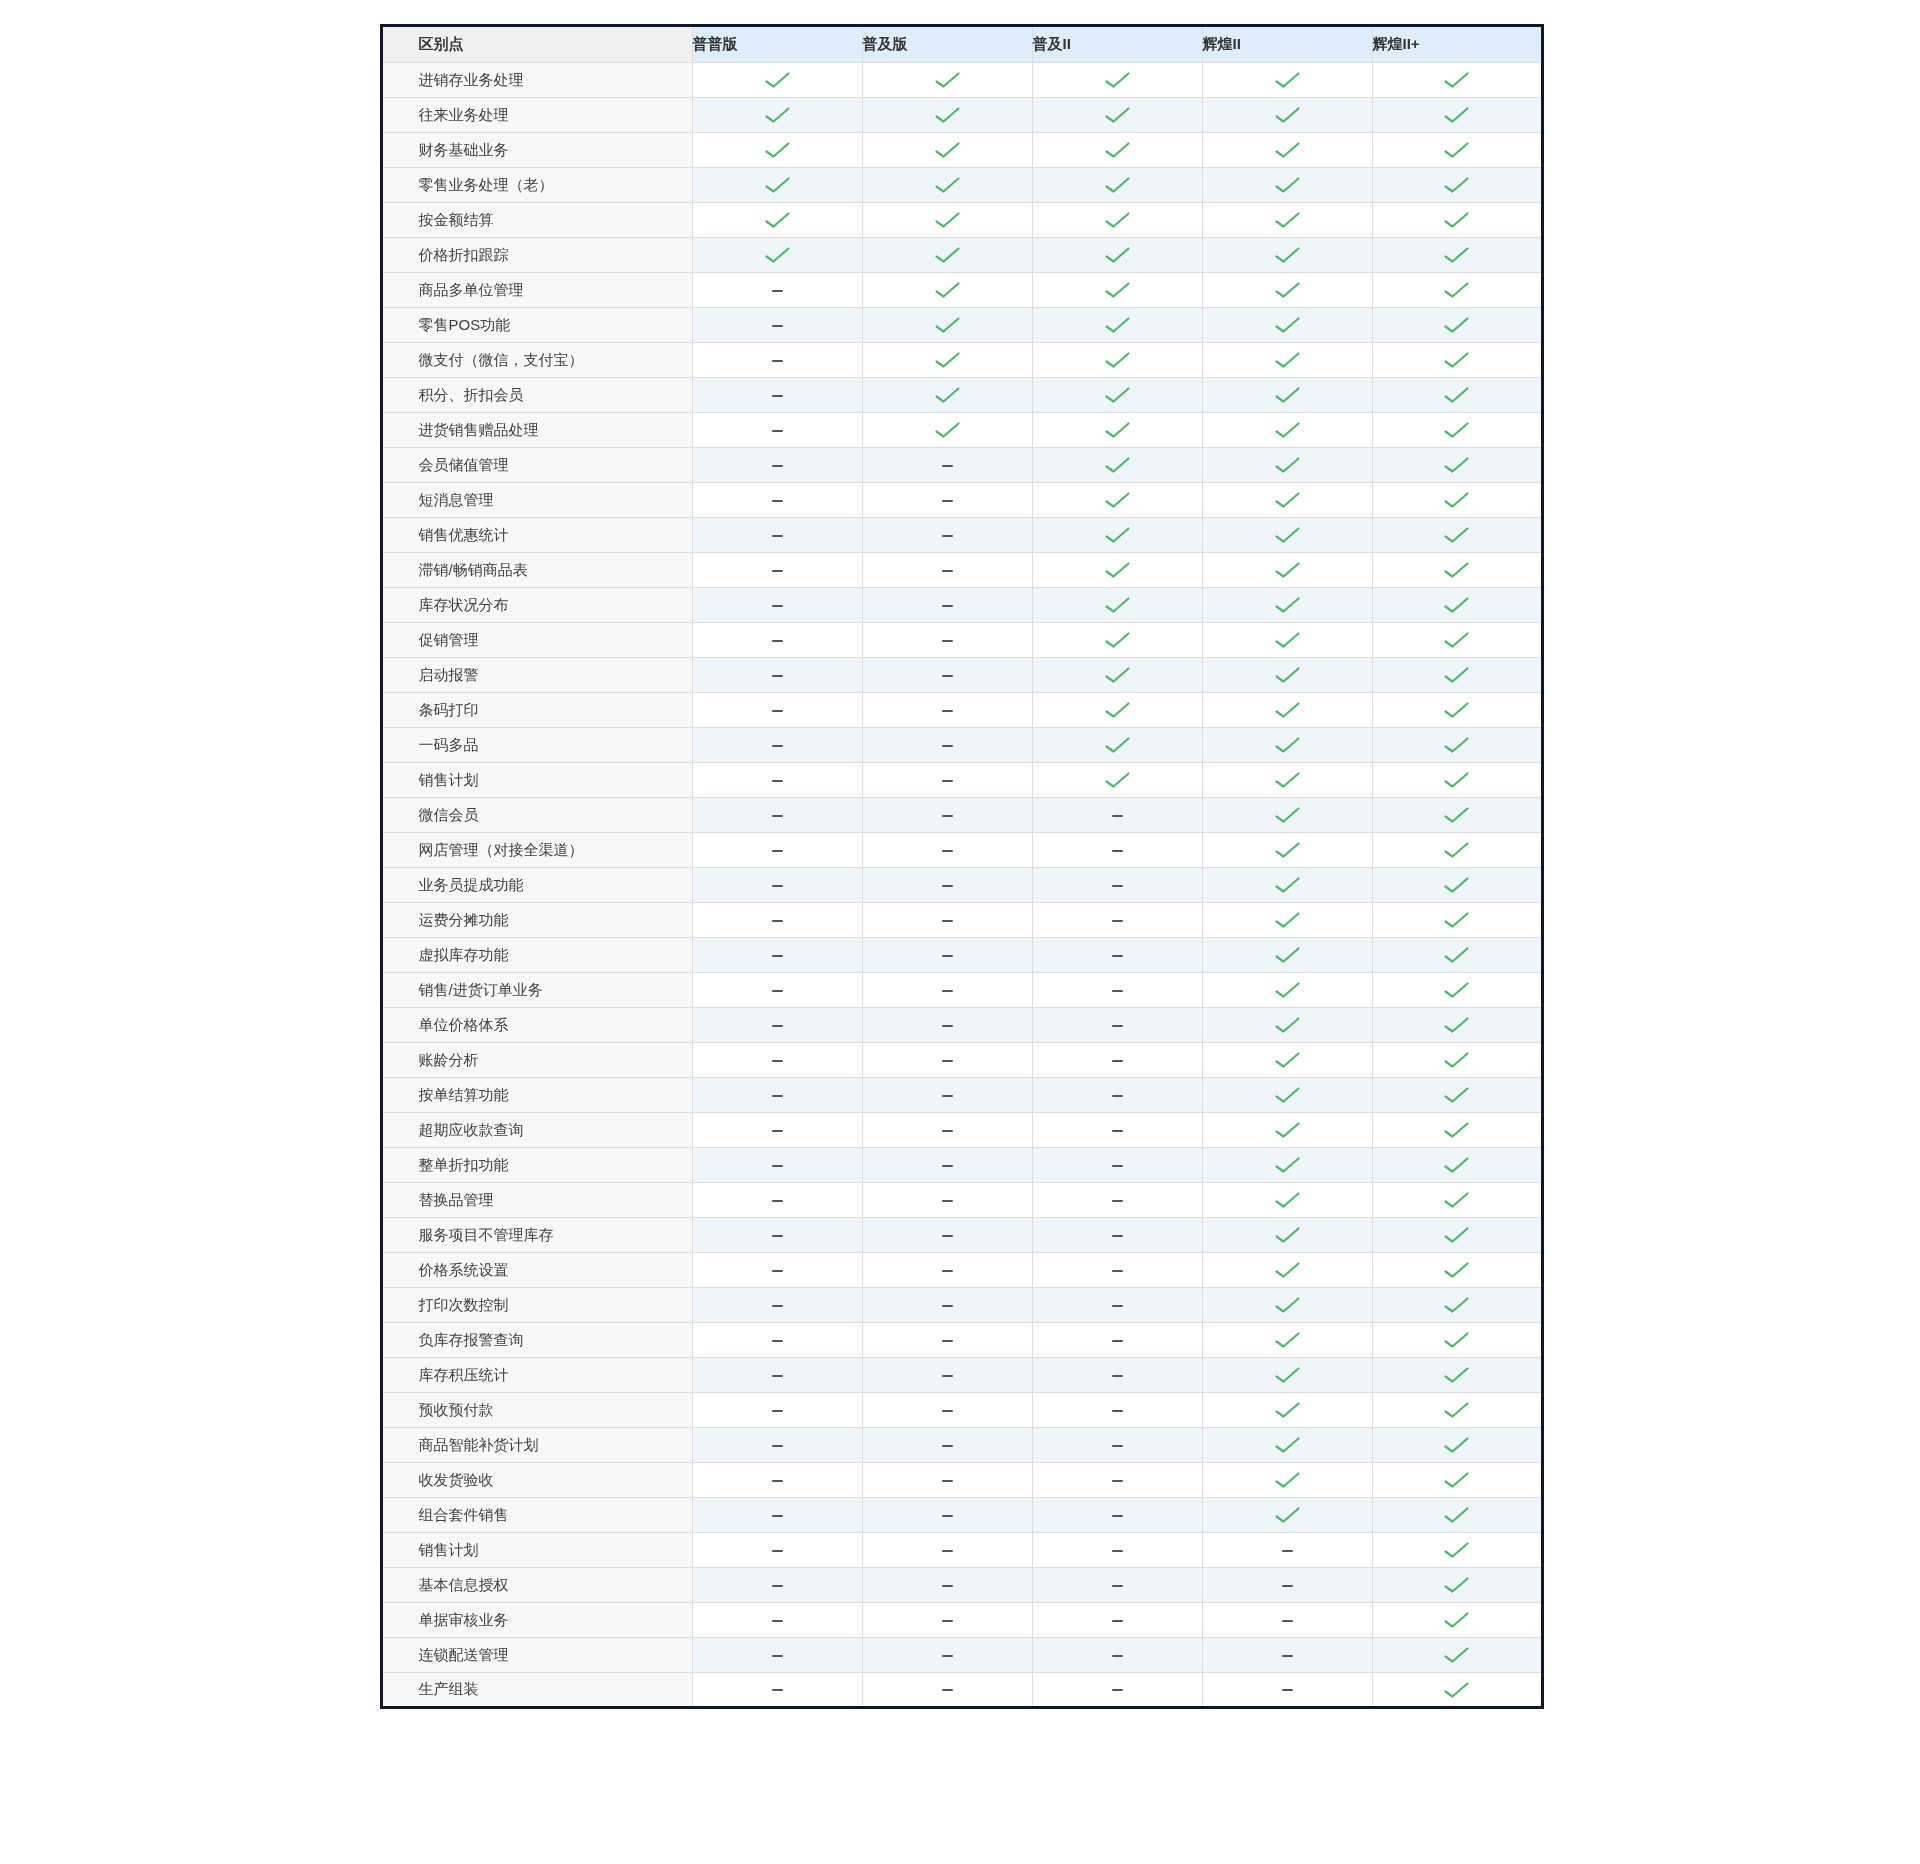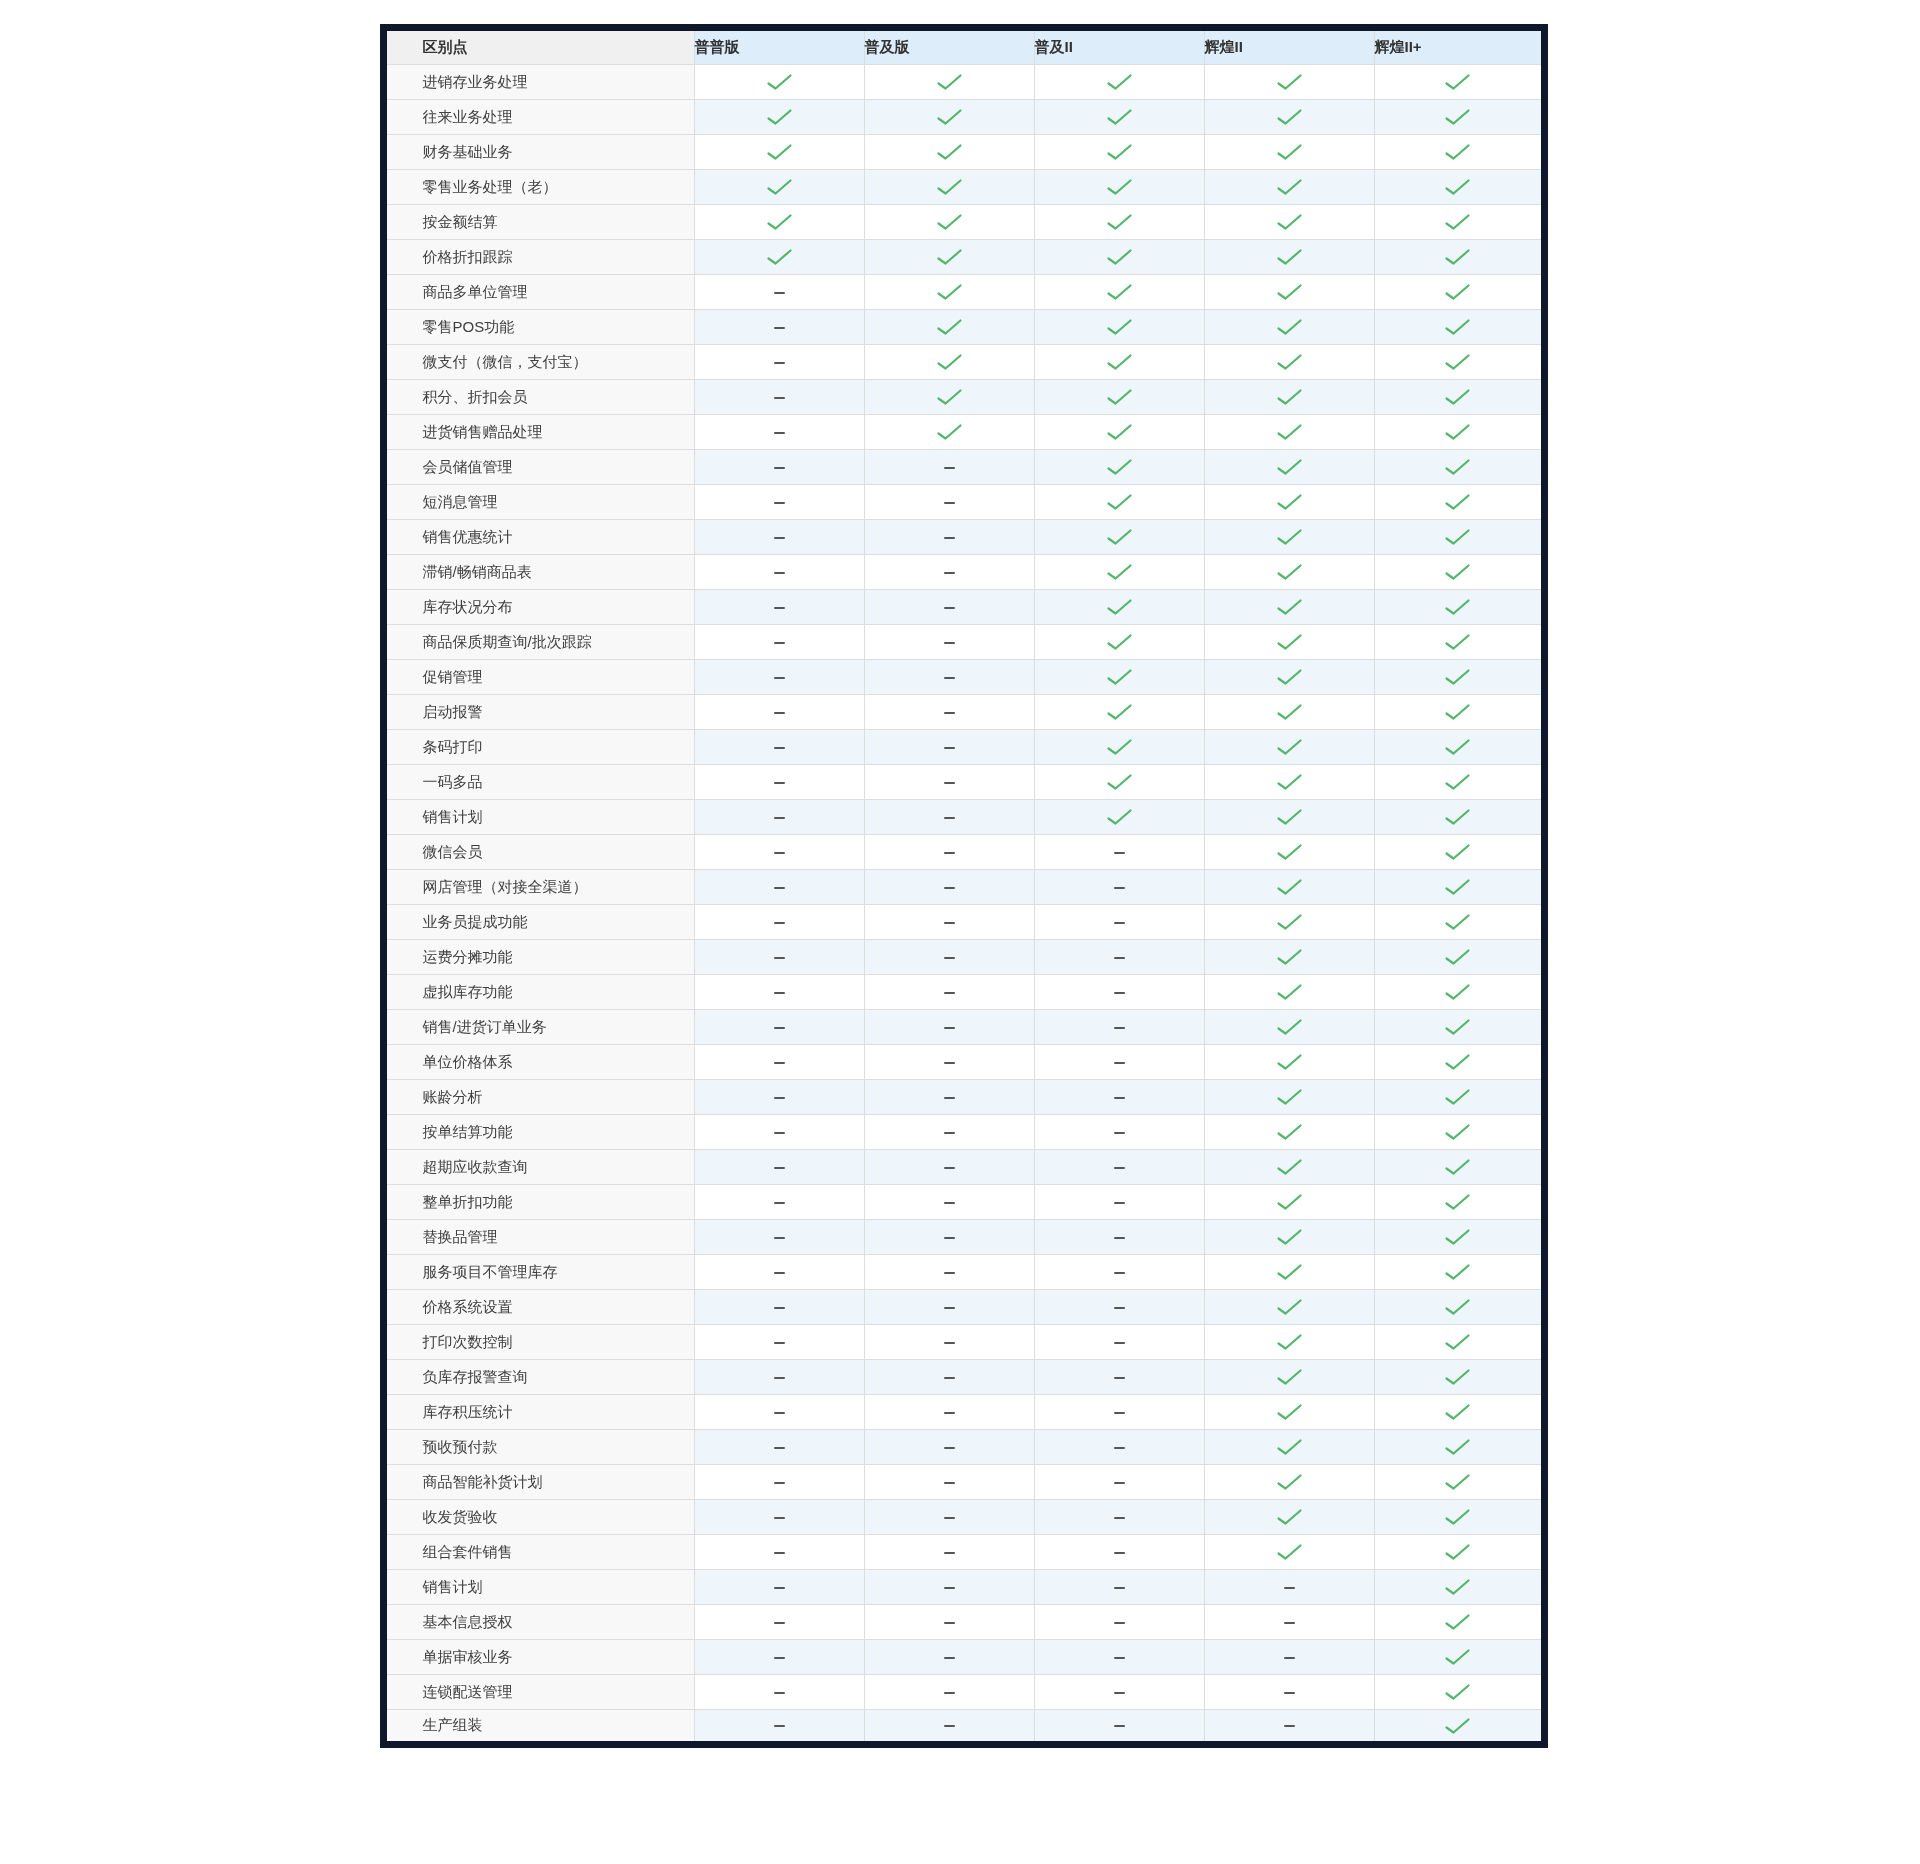--- a/index.html
+++ b/index.html
@@ -16,21 +16,21 @@
   }
   .table-wrap {
     width: 1161px;
     margin: 0 auto;
     padding-top: 24px;
   }
   table.compare {
     width: 1161px;
     border-collapse: collapse;
     table-layout: fixed;
-    border: 7px solid #0f172a;
+    border: 3px solid #0f172a;
   }
   table.compare th,
   table.compare td {
     border: 1px solid #dddddd;
     box-sizing: border-box;
   }
   thead th {
     height: 37px;
     background: #ddeefa;
     color: #333333;
@@ -354,34 +354,20 @@
                 <path d="M2.5 10.5 L9.5 15.5 L24.5 2.5" fill="none" stroke="#54b66c" stroke-width="2.2" stroke-linecap="round" stroke-linejoin="round"></path>
               </svg></td>
             <td class="value-cell"><svg class="check-icon" width="27" height="18" viewBox="0 0 27 18" aria-hidden="true">
                 <path d="M2.5 10.5 L9.5 15.5 L24.5 2.5" fill="none" stroke="#54b66c" stroke-width="2.2" stroke-linecap="round" stroke-linejoin="round"></path>
               </svg></td>
             <td class="value-cell"><svg class="check-icon" width="27" height="18" viewBox="0 0 27 18" aria-hidden="true">
                 <path d="M2.5 10.5 L9.5 15.5 L24.5 2.5" fill="none" stroke="#54b66c" stroke-width="2.2" stroke-linecap="round" stroke-linejoin="round"></path>
               </svg></td>
           </tr>
           <tr>
-            <td class="label-cell">商品保质期查询/批次跟踪</td>
-            <td class="value-cell"><span class="dash-icon"></span></td>
-            <td class="value-cell"><span class="dash-icon"></span></td>
-            <td class="value-cell"><svg class="check-icon" width="27" height="18" viewBox="0 0 27 18" aria-hidden="true">
-                <path d="M2.5 10.5 L9.5 15.5 L24.5 2.5" fill="none" stroke="#54b66c" stroke-width="2.2" stroke-linecap="round" stroke-linejoin="round"></path>
-              </svg></td>
-            <td class="value-cell"><svg class="check-icon" width="27" height="18" viewBox="0 0 27 18" aria-hidden="true">
-                <path d="M2.5 10.5 L9.5 15.5 L24.5 2.5" fill="none" stroke="#54b66c" stroke-width="2.2" stroke-linecap="round" stroke-linejoin="round"></path>
-              </svg></td>
-            <td class="value-cell"><svg class="check-icon" width="27" height="18" viewBox="0 0 27 18" aria-hidden="true">
-                <path d="M2.5 10.5 L9.5 15.5 L24.5 2.5" fill="none" stroke="#54b66c" stroke-width="2.2" stroke-linecap="round" stroke-linejoin="round"></path>
-              </svg></td>
-          </tr>
-          <tr>
             <td class="label-cell">促销管理</td>
             <td class="value-cell"><span class="dash-icon"></span></td>
             <td class="value-cell"><span class="dash-icon"></span></td>
             <td class="value-cell"><svg class="check-icon" width="27" height="18" viewBox="0 0 27 18" aria-hidden="true">
                 <path d="M2.5 10.5 L9.5 15.5 L24.5 2.5" fill="none" stroke="#54b66c" stroke-width="2.2" stroke-linecap="round" stroke-linejoin="round"></path>
               </svg></td>
             <td class="value-cell"><svg class="check-icon" width="27" height="18" viewBox="0 0 27 18" aria-hidden="true">
                 <path d="M2.5 10.5 L9.5 15.5 L24.5 2.5" fill="none" stroke="#54b66c" stroke-width="2.2" stroke-linecap="round" stroke-linejoin="round"></path>
               </svg></td>
             <td class="value-cell"><svg class="check-icon" width="27" height="18" viewBox="0 0 27 18" aria-hidden="true">

